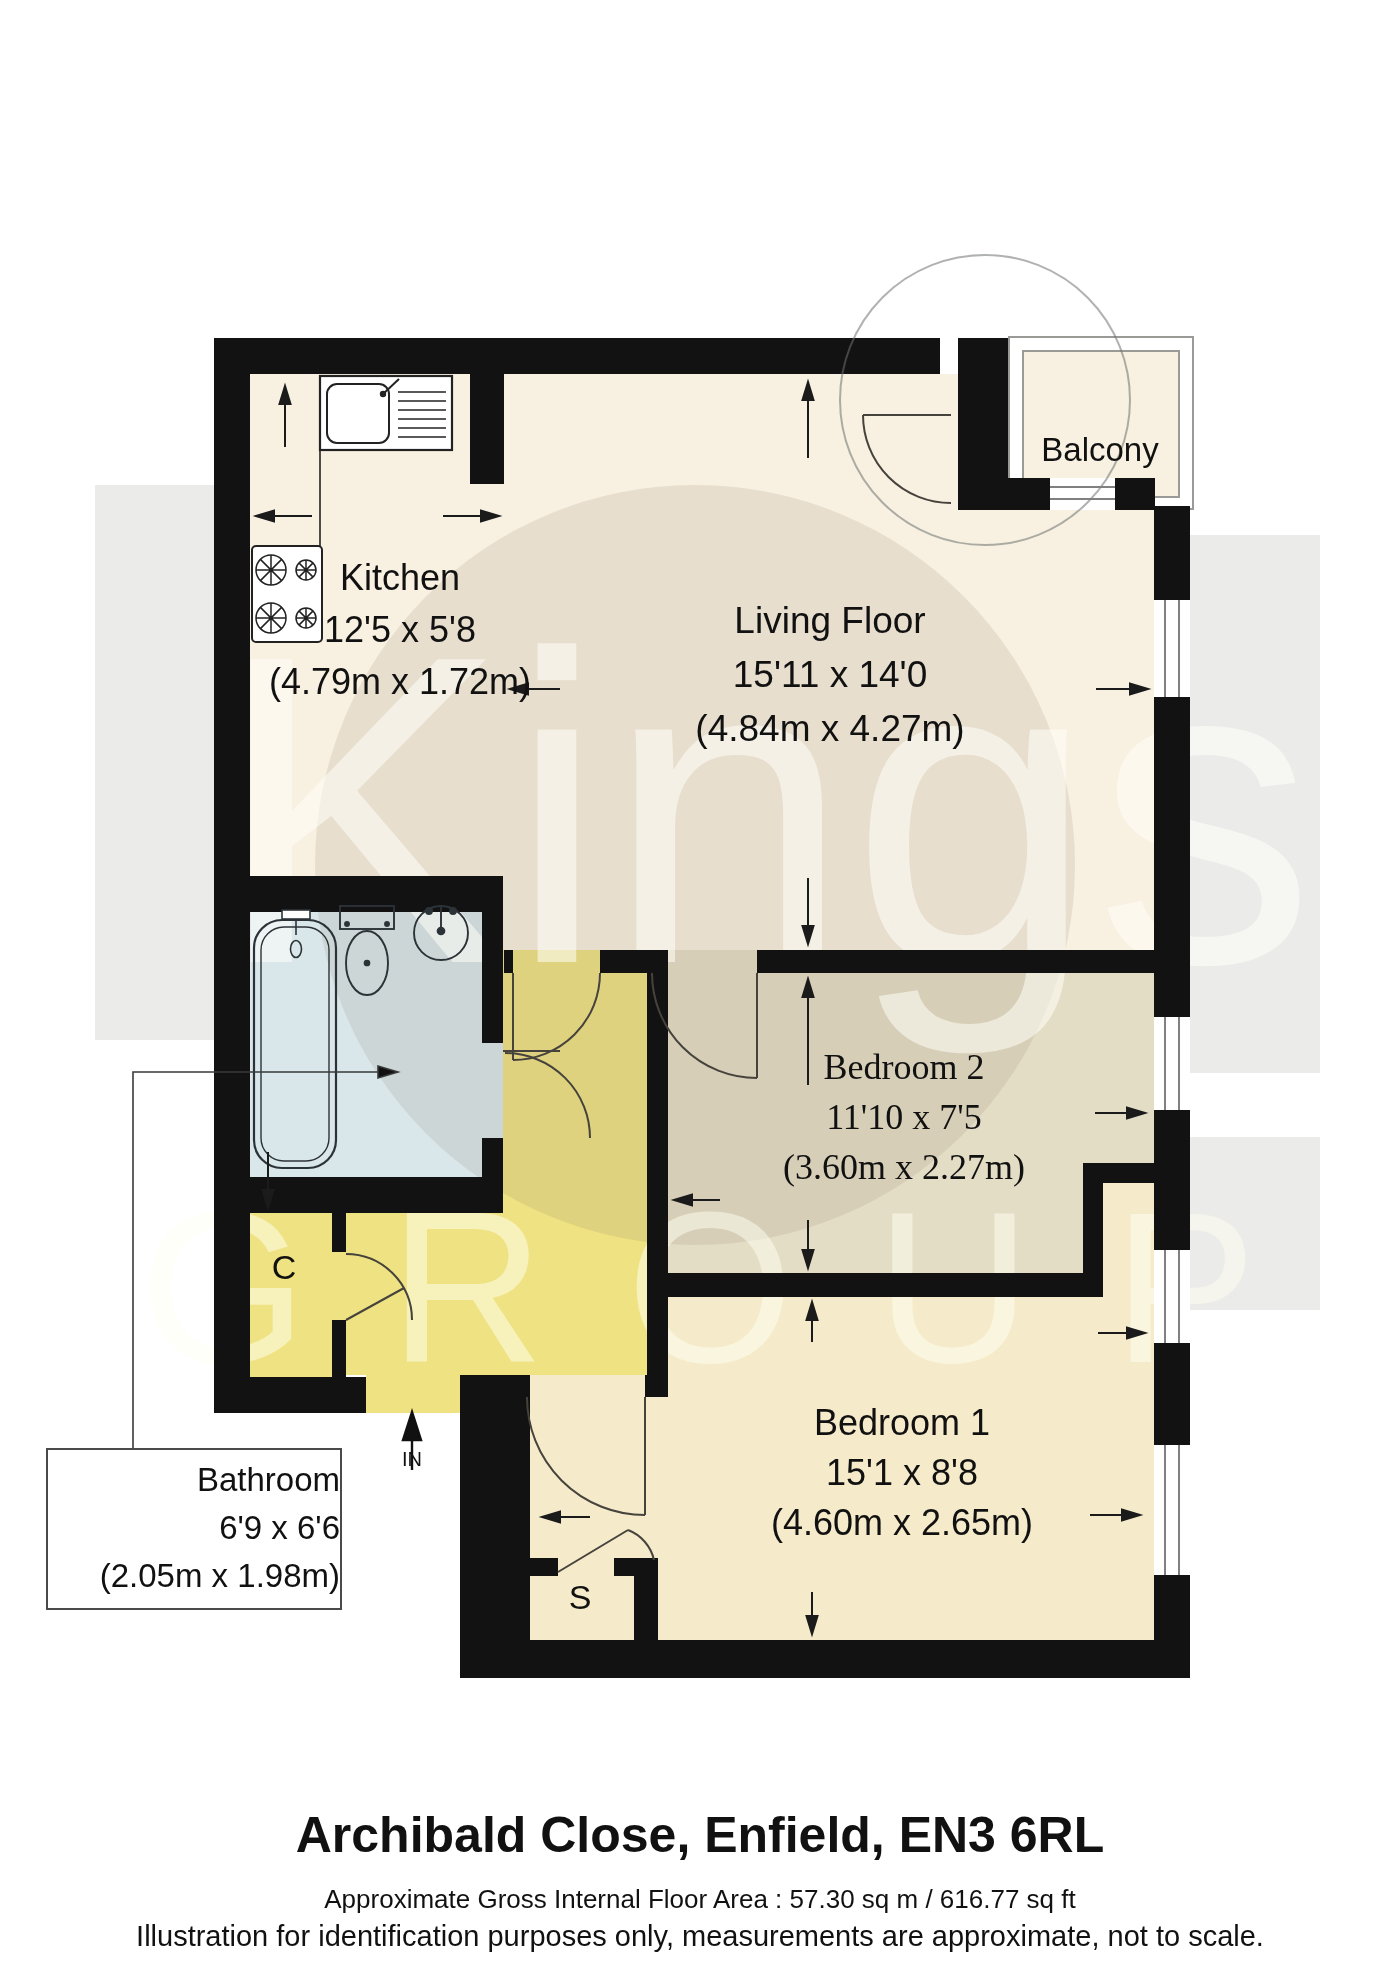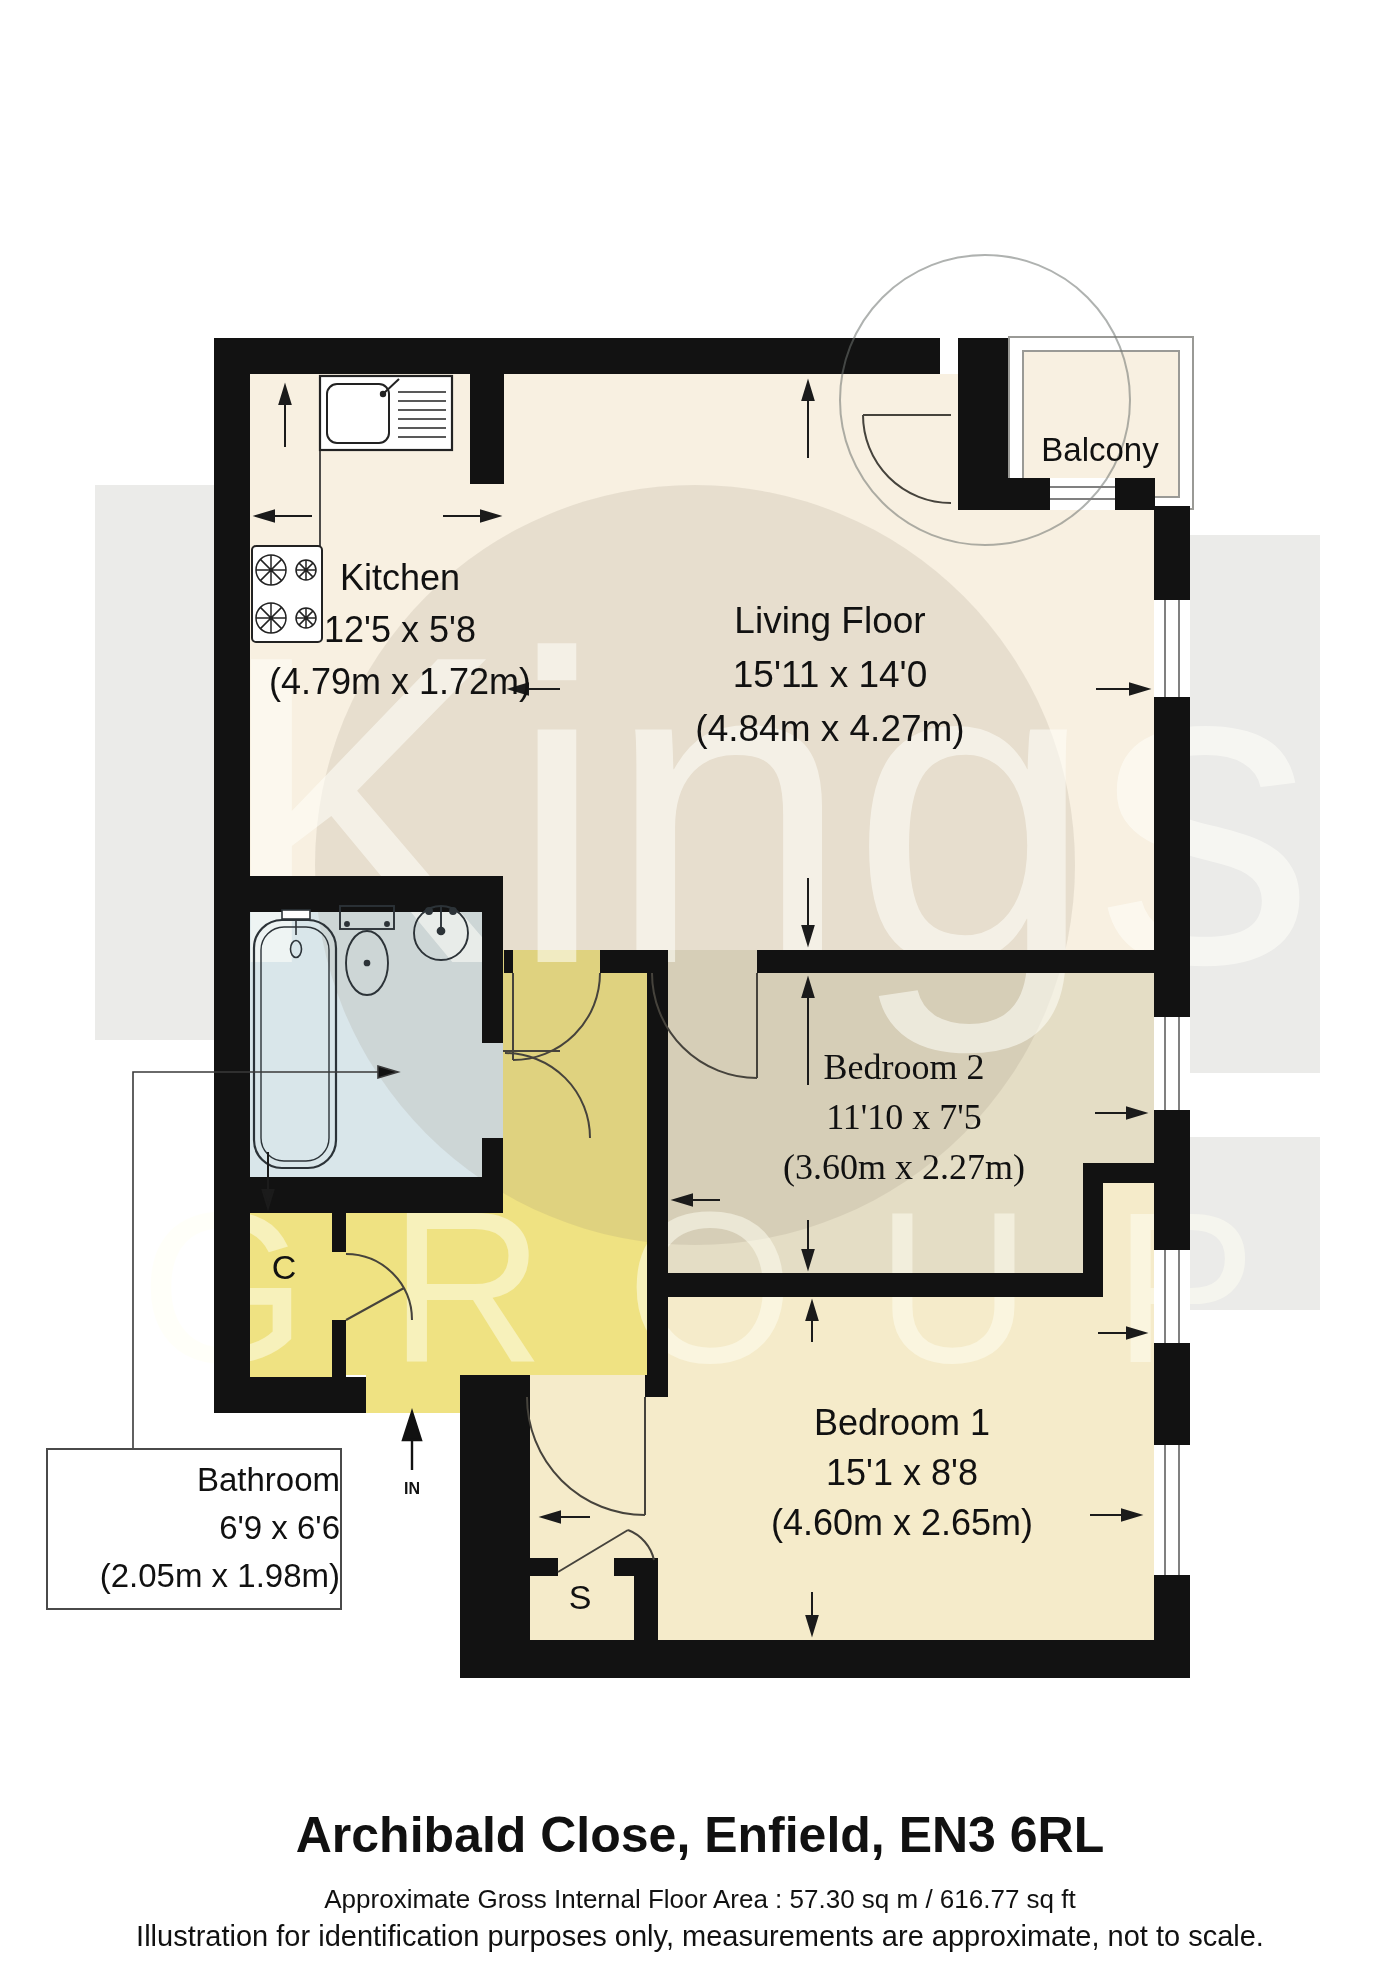--- a/index.html
+++ b/index.html
@@ -234,21 +234,21 @@
   </div>
 
   <div class="lbl" style="left:704px;top:1398px;width:396px;font-size:36px;line-height:50px;">
     <div>Bedroom 1</div>
     <div>15'1 x 8'8</div>
     <div>(4.60m x 2.65m)</div>
   </div>
 
   <div class="lbl" style="left:262px;top:1248px;width:44px;font-size:34px;">C</div>
   <div class="lbl" style="left:558px;top:1578px;width:44px;font-size:34px;">S</div>
-  <div class="lbl" style="left:390px;top:1480px;width:44px;font-size:16px;font-weight:700;">IN</div>
+  <div class="lbl" style="left:390px;top:1448px;width:44px;font-size:20px;font-weight:400;">IN</div>
 
   <div class="bathbox">
     <div style="font-size:33px;line-height:48px;margin-top:6px;">Bathroom</div>
     <div style="font-size:33px;line-height:48px;">6'9 x 6'6</div>
     <div style="font-size:33px;line-height:48px;">(2.05m x 1.98m)</div>
   </div>
 
   <div class="footer" style="top:1806px;font-size:50px;font-weight:700;">Archibald Close, Enfield, EN3 6RL</div>
   <div class="footer" style="top:1884px;font-size:26px;">Approximate Gross Internal Floor Area : 57.30 sq m / 616.77 sq ft</div>
   <div class="footer" style="top:1920px;font-size:29px;">Illustration for identification purposes only, measurements are approximate, not to scale.</div>

